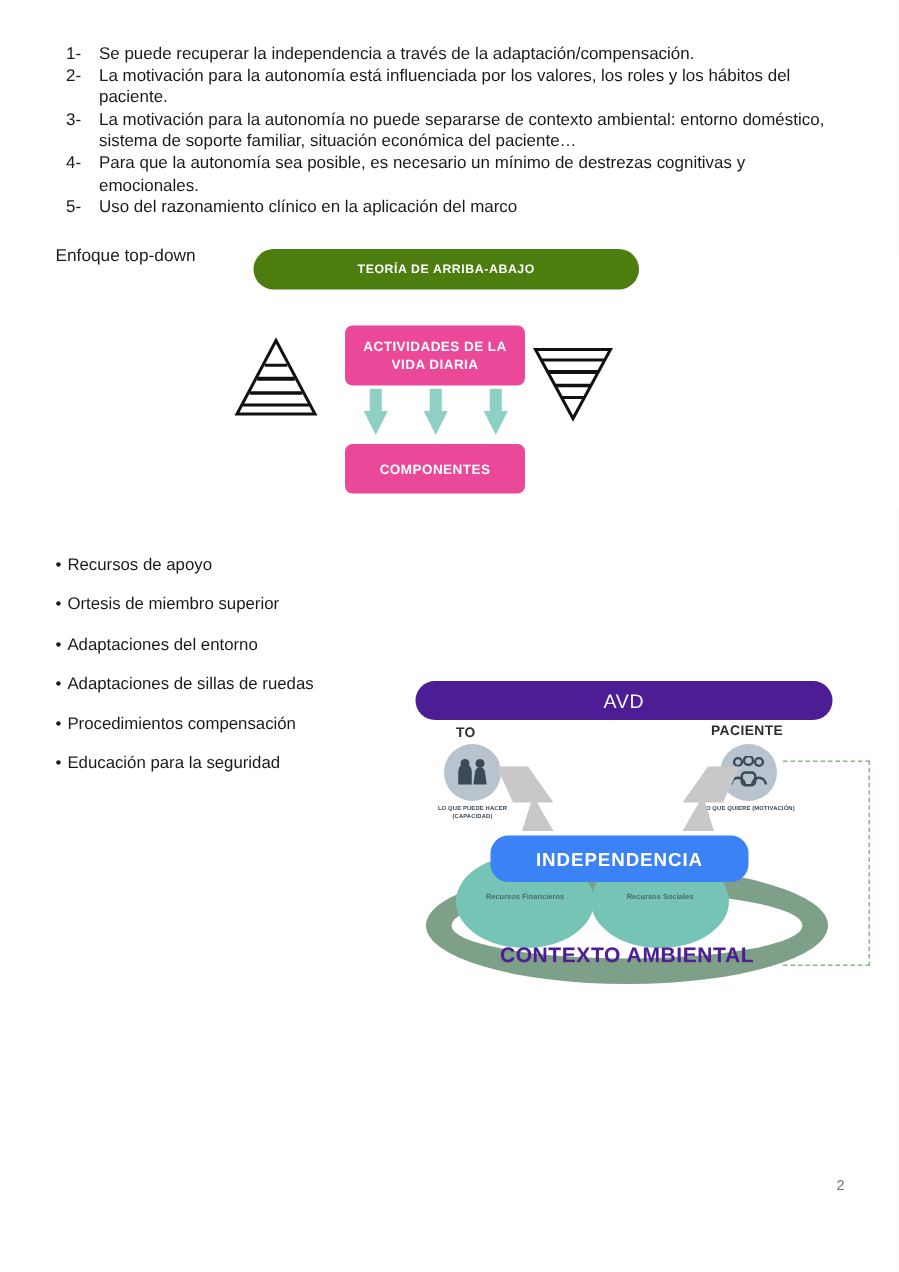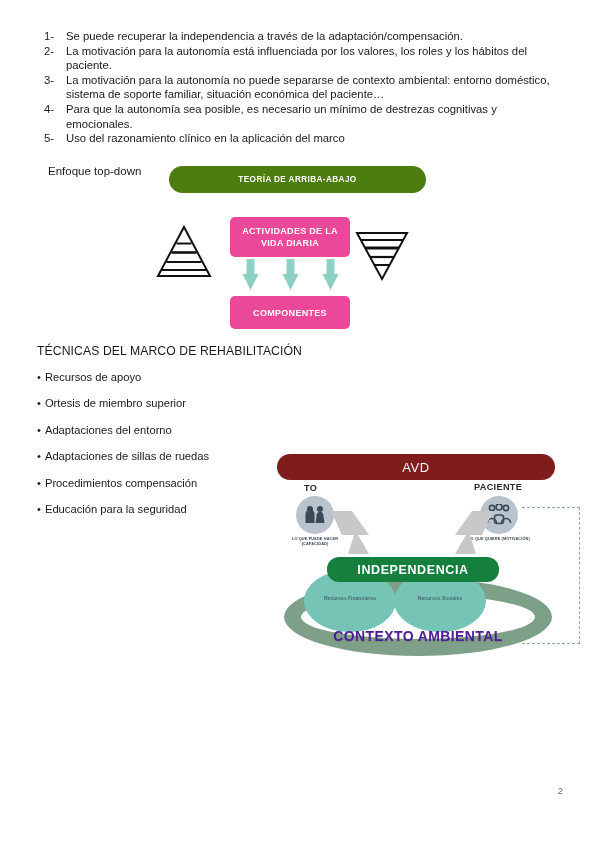--- a/index.html
+++ b/index.html
@@ -41,21 +41,20 @@
     flex: 1 1 auto;
   }
 
   
   .enfoque-label {
     position: absolute;
     left: 37px;
     top: 164px;
     font-size: 11.5px;
     line-height: 14px;
-    margin-left: 11px;
   }
 
   
   .diagram1 {
     position: absolute;
     left: 150px;
     top: 166px;
     width: 290px;
     height: 172px;
   }
@@ -160,21 +159,21 @@
     top: 452px;
     width: 320px;
     height: 210px;
   }
   .avd-pill {
     position: absolute;
     left: 5px;
     top: 2px;
     width: 278px;
     height: 26px;
-    background: #7f1d1d;
+    background: #4c1d95;
     border-radius: 13px;
     color: #f3f6f8;
     font-size: 13px;
     display: flex;
     align-items: center;
     justify-content: center;
     letter-spacing: 0.5px;
   }
   .role-label {
     position: absolute;
@@ -210,22 +209,22 @@
     letter-spacing: 0.1px;
   }
   .micro-to { left: 12px; top: 85px; }
   .micro-pac { left: 196px; top: 85px; }
 
   .indep-pill {
     position: absolute;
     left: 55px;
     top: 105px;
     width: 172px;
-    height: 25px;
-    background: #15803d;
+    height: 31px;
+    background: #3b82f6;
     border-radius: 12px;
     color: #ffffff;
     font-size: 12.5px;
     font-weight: bold;
     display: flex;
     align-items: center;
     justify-content: center;
     letter-spacing: 0.6px;
     z-index: 6;
   }
@@ -365,21 +364,20 @@
       </svg>
       <svg width="17" height="32" viewBox="0 0 17 32">
         <rect x="4.5" y="0" width="8" height="16" fill="#8ed0c4"></rect>
         <polygon points="0.5,15 16.5,15 8.5,31" fill="#8ed0c4"></polygon>
       </svg>
     </div>
 
     <div class="box-teal-bot">COMPONENTES</div>
   </div>
 
-  <div class="tecnicas-h">TÉCNICAS DEL MARCO DE REHABILITACIÓN</div>
 
   <div class="bullets">
     <div class="bullet">
       <span class="dot">•</span><span>Recursos de apoyo</span>
     </div>
     <div class="bullet">
       <span class="dot">•</span><span>Ortesis de miembro superior</span>
     </div>
     <div class="bullet">
       <span class="dot">•</span><span>Adaptaciones del entorno</span>

